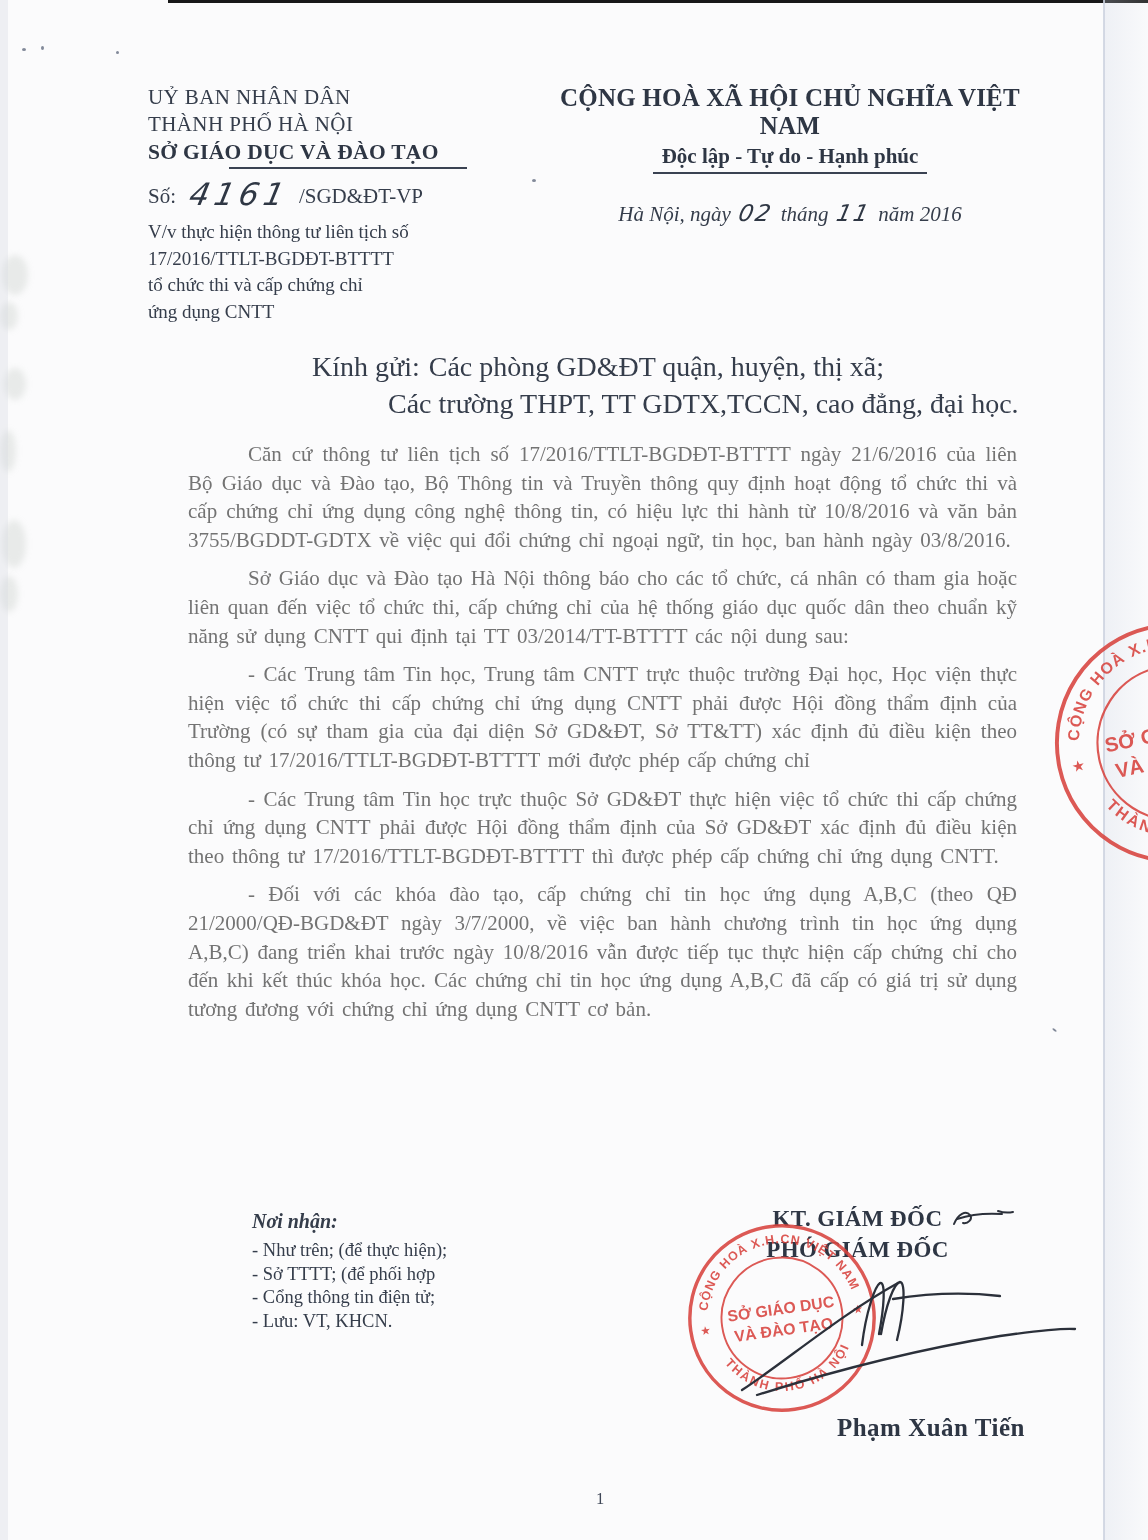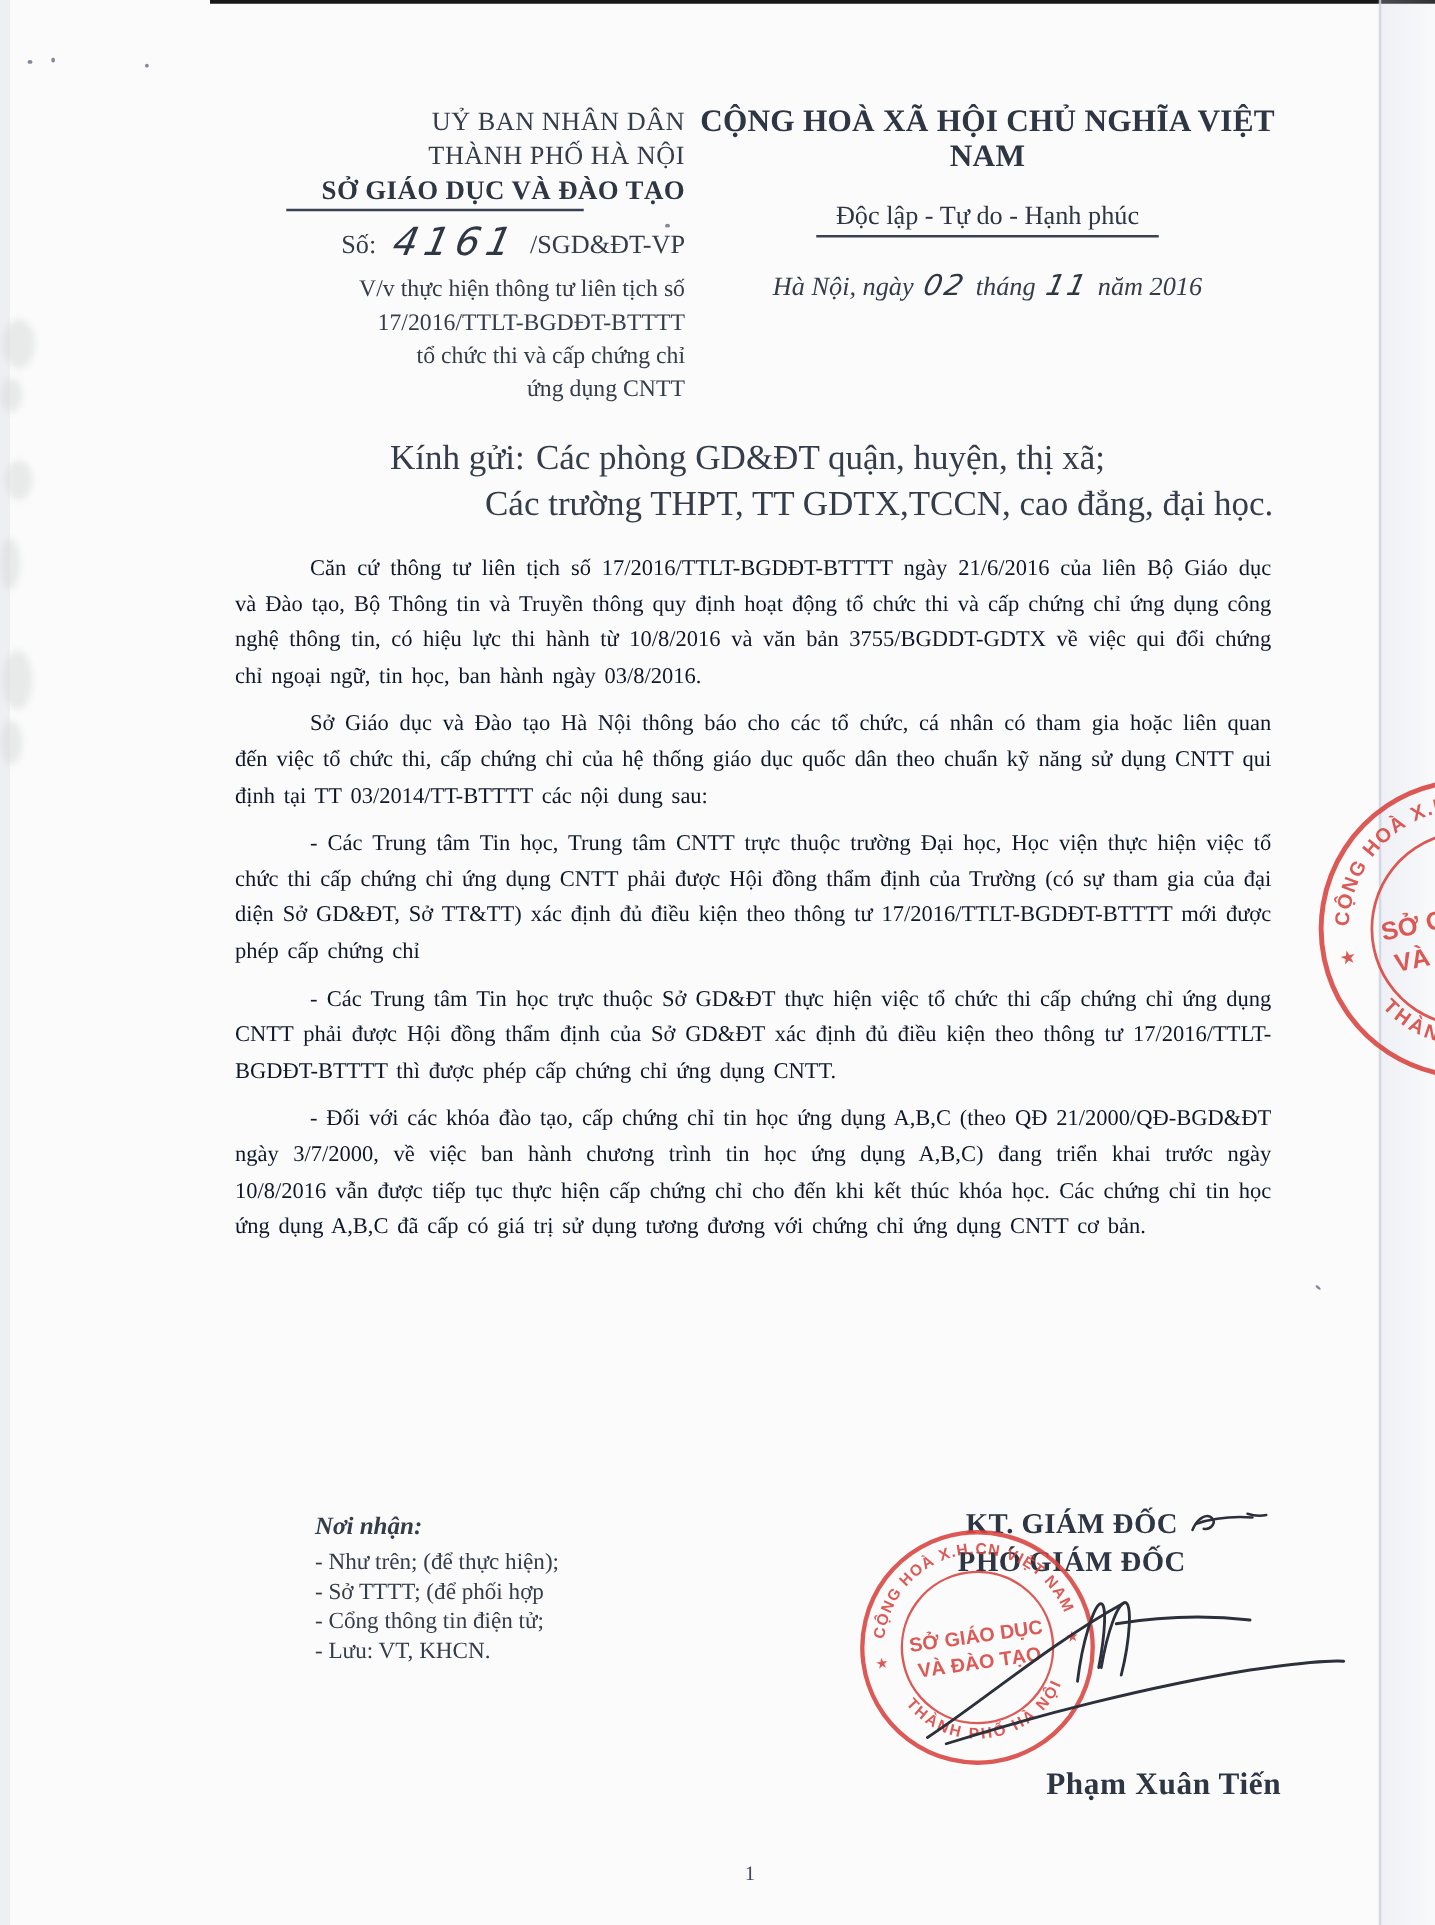--- a/index.html
+++ b/index.html
@@ -11,46 +11,46 @@
   
   .topline{position:absolute;left:168px;top:0;width:980px;height:3px;background:#181818;}
   .speck{position:absolute;background:#5a6378;border-radius:50%;opacity:.75;}
   .smudge{position:absolute;border-radius:50%;background:rgba(148,158,150,.18);filter:blur(3px);}
   .foldline{position:absolute;top:0;bottom:0;width:2px;background:#ccd2df;opacity:.85;}
   .edgeshade{position:absolute;top:0;bottom:0;right:0;left:1104px;
     background:linear-gradient(to right, rgba(205,212,227,.28), rgba(236,239,246,.12));}
   .leftshade{position:absolute;top:0;bottom:0;left:0;width:8px;background:rgba(215,219,226,.35);}
 
   
-  .hdr-left{position:absolute;left:148px;top:84px;width:400px;text-align:right;}
+  .hdr-left{position:absolute;left:148px;top:84px;width:400px;text-align:left;}
   .hdr-left .l1,.hdr-left .l2{font-size:21px;line-height:27px;letter-spacing:.4px;}
   .hdr-left .l3{font-size:21.5px;line-height:28px;font-weight:bold;color:#2e3644;letter-spacing:.3px;}
   .rule{height:2px;background:#3a4252;margin:1px auto 0 auto;}
   .so-line{margin-top:5px;font-size:21px;white-space:nowrap;}
   .handw{font-family:"DejaVu Sans",sans-serif;font-style:italic;display:inline-block;
     transform:skewX(-12deg);color:#2f3744;}
   .so-num{font-size:31px;letter-spacing:5px;margin:0 10px 0 14px;position:relative;top:2px;}
   .subject{margin-top:9px;font-size:19px;line-height:26.5px;}
   .hdr-right{position:absolute;left:540px;top:84px;width:500px;text-align:center;}
   .hdr-right .n1{font-size:25px;font-weight:bold;color:#2e3644;letter-spacing:.2px;}
-  .hdr-right .n2{font-size:21px;font-weight:normal;color:#2e3644;margin-top:20px;}
+  .hdr-right .n2{font-size:21px;font-weight:bold;color:#2e3644;margin-top:4px;}
   .date-line{margin-top:26px;font-size:21px;font-style:italic;white-space:nowrap;}
   .date-digit{font-size:23px;letter-spacing:2px;margin:0 3px;}
 
   
   .recipients{position:absolute;left:312px;top:348px;font-size:28px;line-height:37px;}
   .recipients .row{display:flex;}
   .recipients .lbl{margin-right:9px;}
   .recipients .r2{margin-left:76px;}
 
   
   .body-text{position:absolute;left:188px;top:440px;width:829px;}
   .body-text p{
-    margin:0 0 10px 0;font-size:18px;line-height:28.6px;text-align:justify;
-    text-indent:60px;word-spacing:2.5px;color:#0f172a;
+    margin:0 0 10px 0;font-size:21px;line-height:28.6px;text-align:justify;
+    text-indent:60px;word-spacing:2.5px;color:#737373;
   }
 
   
   .noi-nhan{position:absolute;left:252px;top:1210px;width:330px;}
   .noi-nhan .nlabel{font-weight:bold;font-style:italic;font-size:20px;margin-bottom:6px;}
   .noi-nhan .nitem{font-size:18.5px;line-height:23.6px;}
   .sign-block{position:absolute;left:690px;top:1203px;width:335px;text-align:center;}
   .sign-block .kt,.sign-block .pho{font-size:23px;font-weight:bold;color:#2e3644;line-height:31px;letter-spacing:.4px;}
   .signer-name{position:absolute;left:690px;top:1414px;width:335px;text-align:right;
     font-size:25px;font-weight:bold;color:#2e3644;letter-spacing:.5px;}

